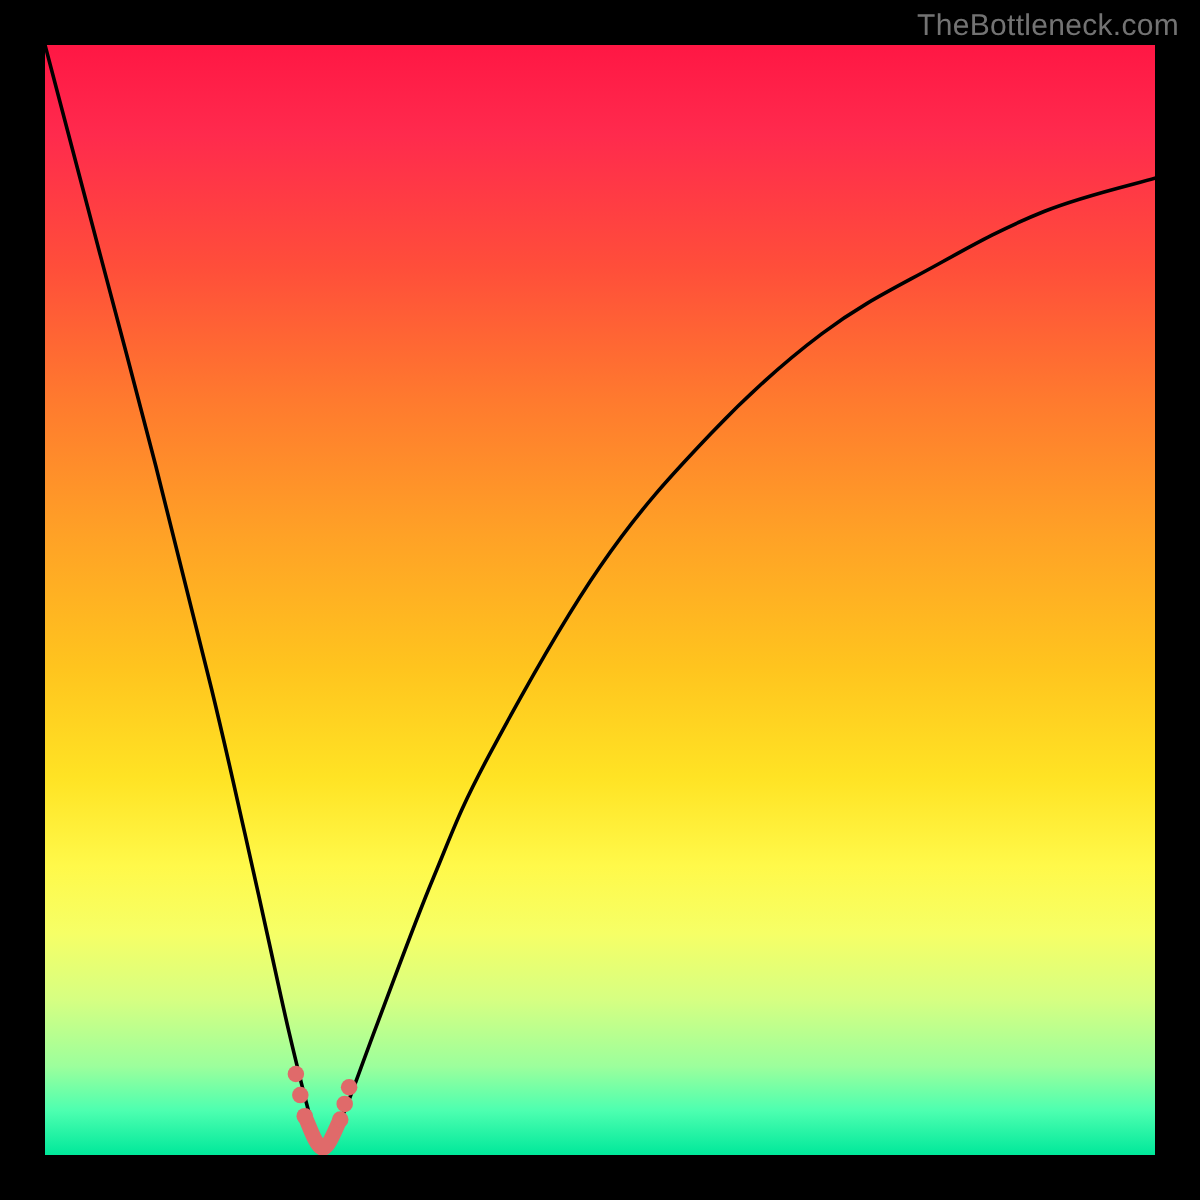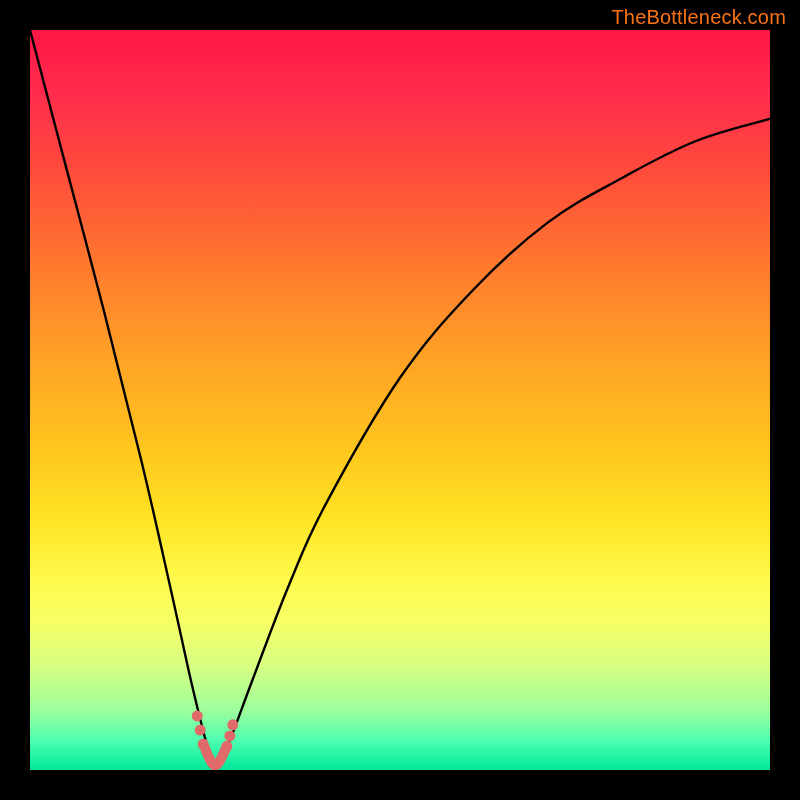--- a/index.html
+++ b/index.html
@@ -30,21 +30,21 @@
       #d6ff82 86%,
       #9cff9c 92%,
       #4dffb0 96%,
       #00e89a 100%
     );
   }
   .watermark {
     position: absolute;
     top: 6px;
     right: 14px;
-    color: #f97316;
+    color: #737373;
     font-size: 20px;
     font-weight: 500;
     letter-spacing: 0.2px;
     z-index: 10;
   }
   svg.curve {
     position: absolute;
     left: 0;
     top: 0;
     width: 740px;

